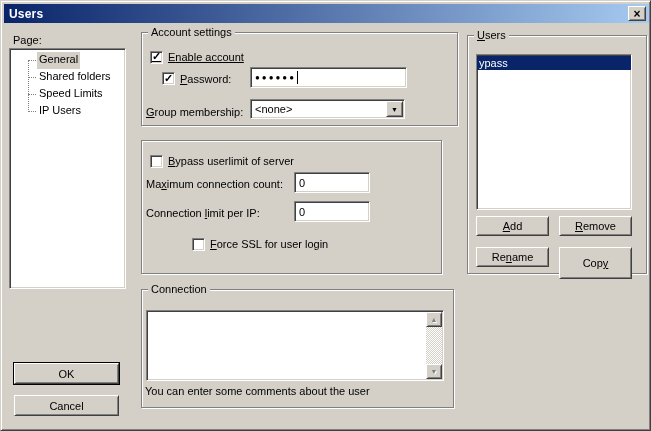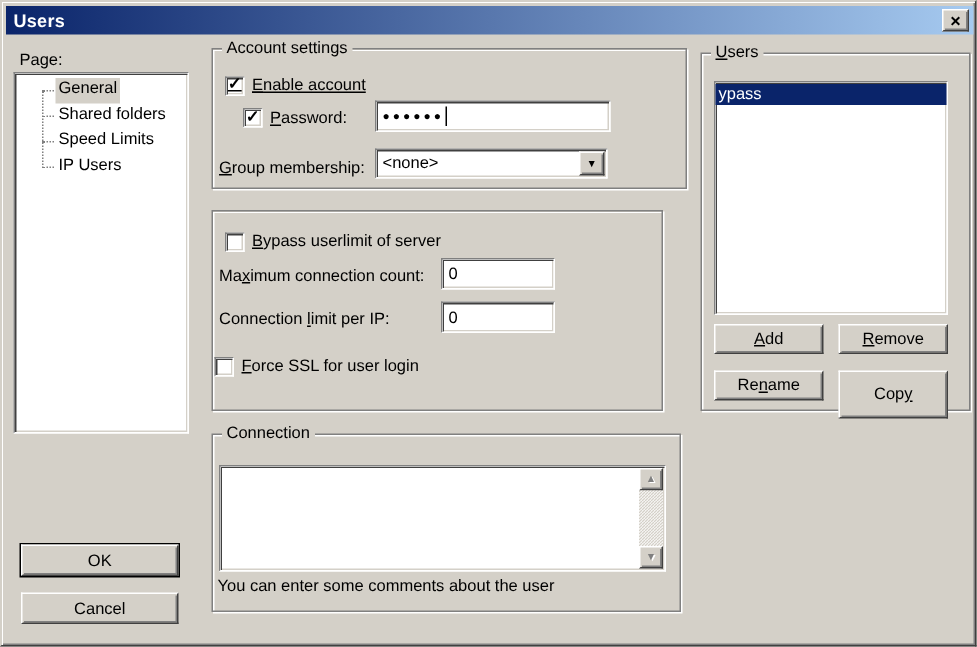--- a/index.html
+++ b/index.html
@@ -191,21 +191,21 @@
     <div class="static" style="left:4px;top:37px;"><span>Ma</span><span class="mn">x</span><span>imum connection count:</span></div>
     <div class="textbox sunken" style="left:152px;top:31px;width:76px;height:21px;">
       <span>0</span>
     </div>
 
     <div class="static" style="left:4px;top:66px;"><span>Connection </span><span class="mn">l</span><span>imit per IP:</span></div>
     <div class="textbox sunken" style="left:152px;top:60px;width:76px;height:21px;">
       <span>0</span>
     </div>
 
-    <div class="check-row" style="left:1px;top:96px;">
+    <div class="check-row" style="left:24px;top:96px;padding-left:26px;">
       <span class="checkbox"></span>
       <span><span></span><span class="mn">F</span><span>orce SSL for user login</span></span>
     </div>
   </div>
 
   <div class="group" style="left:140px;top:288px;width:313px;height:119px;">
     <span class="group-label">Connection</span>
 
     <div class="sunken" style="position:absolute;left:4px;top:20px;width:298px;height:71px;">
       <span style="position:absolute;left:3px;top:2px;"></span>

